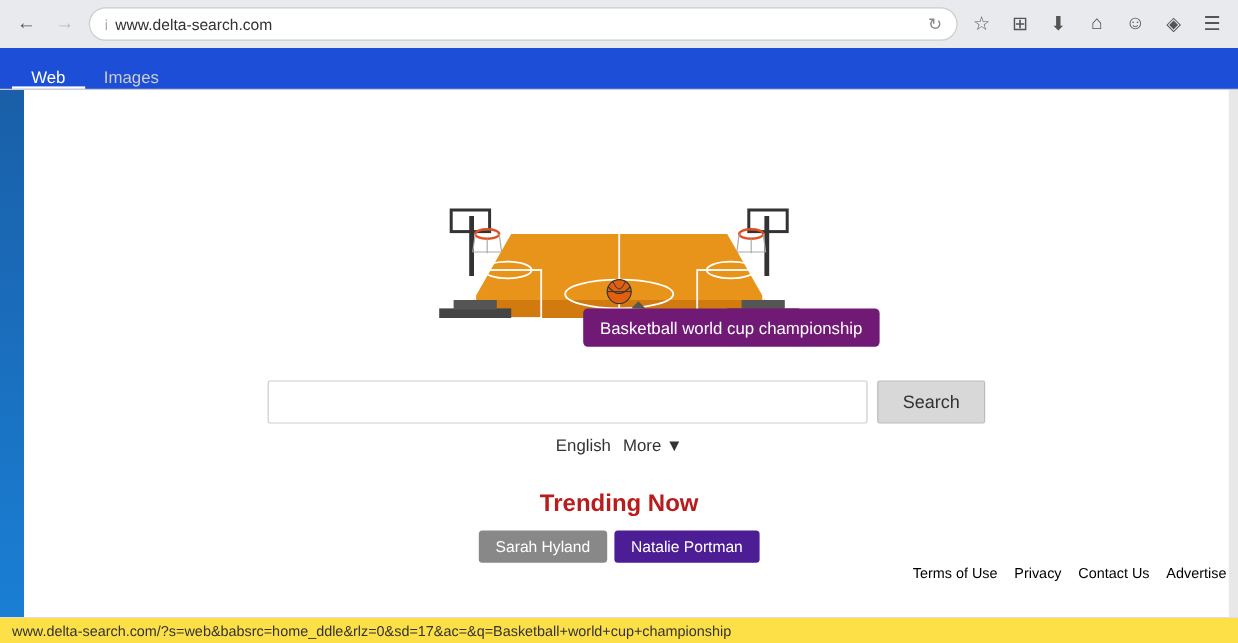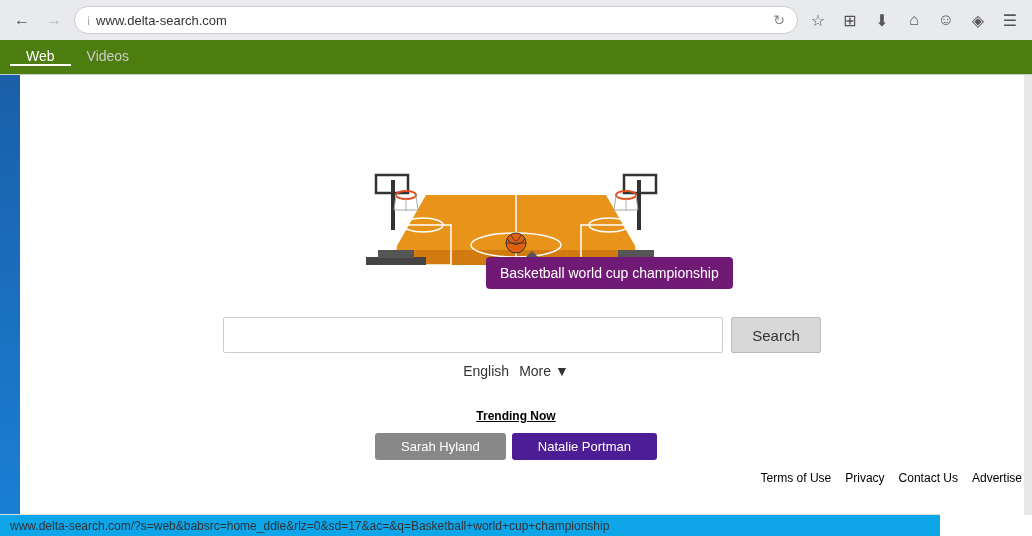--- a/index.html
+++ b/index.html
@@ -69,24 +69,24 @@
       display: flex;
       align-items: center;
       justify-content: center;
       font-size: 16px;
       color: #555;
     }
 
     
     .nav-tabs {
       display: flex;
-      background: #4d7c0f;
+      background: #1d4ed8;
       padding: 0 10px;
       height: 34px;
-      align-items: center;
+      align-items: flex-end;
     }
     .nav-tab {
       padding: 0 16px;
       color: #ccc;
       font-size: 14px;
       display: flex;
       align-items: center;
       cursor: pointer;
       border-bottom: 2px solid transparent;
     }
@@ -193,49 +193,48 @@
       color: #333;
     }
 
     
     .trending-section {
       margin-top: 30px;
       text-align: center;
       width: 100%;
     }
     .trending-title {
-      font-size: 12px;
+      font-size: 20px;
       font-weight: bold;
-      color: #000000;
+      color: #b91c1c;
       margin-bottom: 10px;
-      text-decoration: underline;
     }
     .trending-tags {
       display: flex;
       justify-content: center;
       gap: 6px;
     }
     .tag {
-      padding: 6px 26px;
+      padding: 6px 14px;
       font-size: 13px;
       border-radius: 3px;
       cursor: pointer;
       color: #fff;
     }
     .tag-gray { background: #888; }
     .tag-orange { background: #4c1d95; }
 
     
     .status-bar {
       position: fixed;
       bottom: 0;
       left: 0;
-      width: 940px;
+      width: 1032px;
       height: 22px;
-      background: #0ea5e9;
+      background: #fde047;
       border-top: 1px solid #ddd;
       display: flex;
       align-items: center;
       padding: 0 10px;
       font-size: 12px;
       color: #333;
     }
 
     
     .footer-links {
@@ -286,21 +285,21 @@
       <button class="toolbar-icon">⊞</button>
       <button class="toolbar-icon">⬇</button>
       <button class="toolbar-icon">⌂</button>
       <button class="toolbar-icon">☺</button>
       <button class="toolbar-icon">◈</button>
       <button class="toolbar-icon">☰</button>
     </div>
   </div>
   <div class="nav-tabs">
     <div class="nav-tab active">Web</div>
-    <div class="nav-tab">Videos</div>
+    <div class="nav-tab">Images</div>
   </div>
 </div>
 
 <div class="page-content">
   <div class="side-bar-left"></div>
   <div class="side-bar-right"></div>
 
   <div class="court-container">
     <svg class="court-svg" viewBox="0 0 420 180" xmlns="http://www.w3.org/2000/svg">
 

